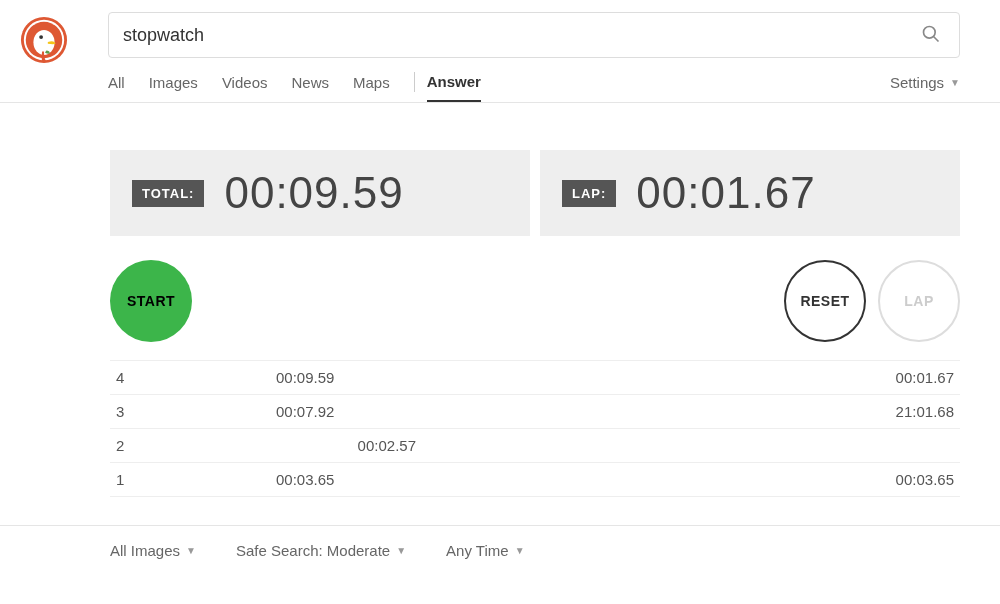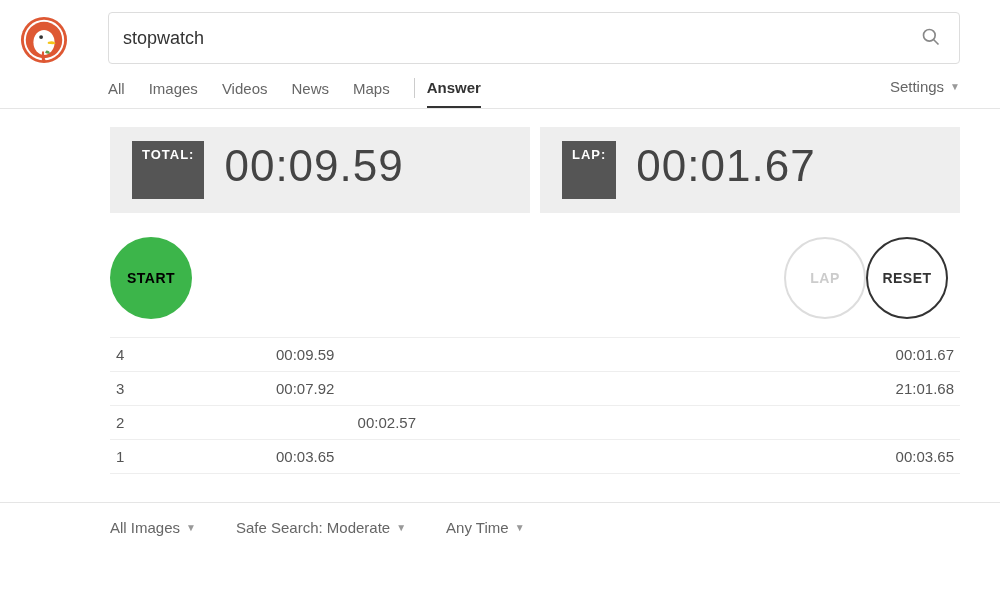--- a/index.html
+++ b/index.html
@@ -22,41 +22,41 @@
   margin-right: 40px;
   margin-top: 4px;
 }
 .logo svg { width: 100%; height: 100%; }
 .search-area { flex: 1; padding-right: 40px; }
 .search-box {
   display: flex;
   align-items: center;
   border: 1px solid #ddd;
   border-radius: 4px;
-  height: 52px;
+  height: 46px;
   padding: 0 14px;
   background: #fff;
 }
 .search-input {
   flex: 1;
   border: none;
   outline: none;
   font-size: 18px;
   color: #333;
 }
 .search-icon-btn {
   background: none;
   border: none;
   cursor: pointer;
   padding: 4px;
 }
 .search-icon-btn svg { width: 20px; height: 20px; stroke: #888; fill: none; stroke-width: 2; }
 .nav-row {
   display: flex;
-  align-items: flex-start;
+  align-items: center;
   margin-top: 14px;
   padding-bottom: 0;
 }
 .nav-tabs { display: flex; align-items: center; }
 .nav-tab {
   margin-right: 24px;
   font-size: 15px;
   color: #666;
   padding-bottom: 10px;
   cursor: pointer;
@@ -90,22 +90,24 @@
 .main { padding: 0 40px 0 110px; }
 .timer-panels {
   display: flex;
   gap: 10px;
   margin-top: 18px;
 }
 .panel {
   flex: 1;
   background: #eee;
   display: flex;
+  align-items: center;
   padding: 14px 22px;
   height: 86px;
+  margin-top: 29px;
 }
 .panel .tag {
   background: #555;
   color: #fff;
   font-size: 13px;
   font-weight: 600;
   letter-spacing: 1px;
   padding: 6px 10px;
   margin-right: 20px;
 }
@@ -233,22 +235,22 @@
     </div>
     <div class="panel">
       <div class="tag">LAP:</div>
       <div class="time">00:01.67</div>
     </div>
   </div>
 
   <div class="controls">
     <button class="btn-circle btn-start">START</button>
     <div class="controls-spacer"></div>
+    <button class="btn-circle btn-reset">RESET</button>
     <button class="btn-circle btn-lap">LAP</button>
-    <button class="btn-circle btn-reset">RESET</button>
   </div>
 
   <div class="laps">
     <div class="lap-row">
       <div class="lap-num">4</div>
       <div class="lap-total">00:09.59</div>
       <div class="lap-split">00:01.67</div>
     </div>
     <div class="lap-row">
       <div class="lap-num">3</div>

